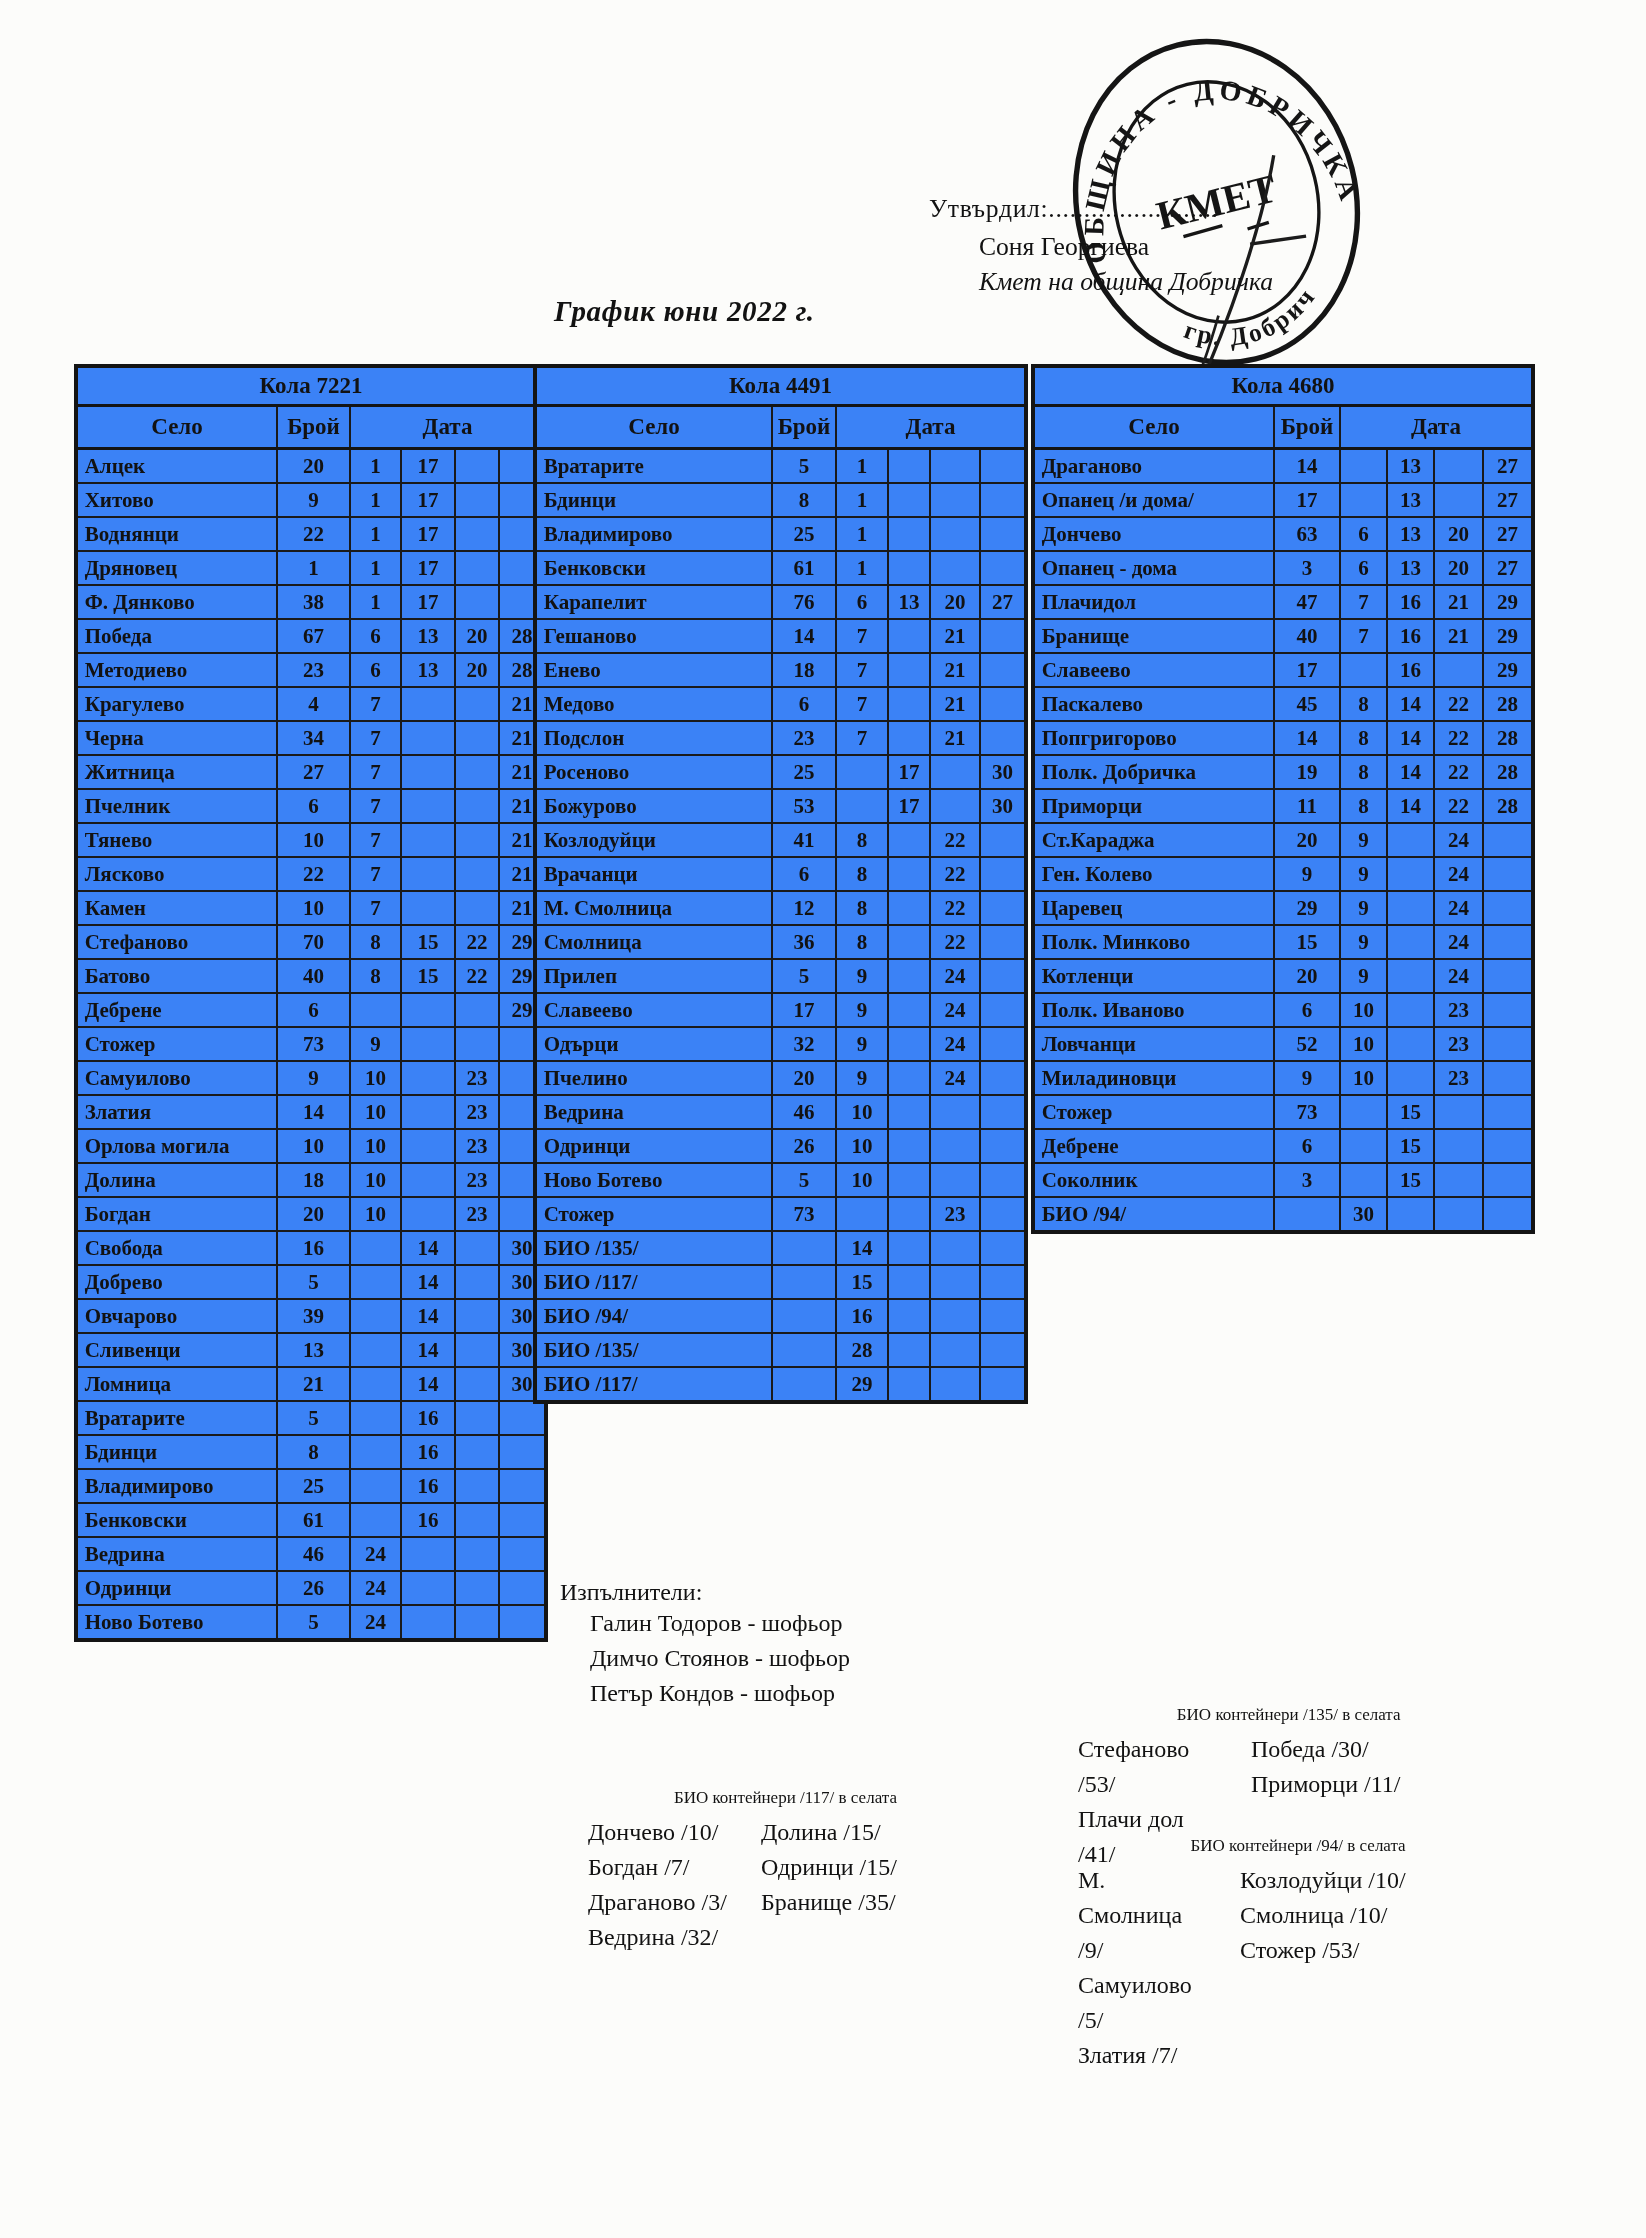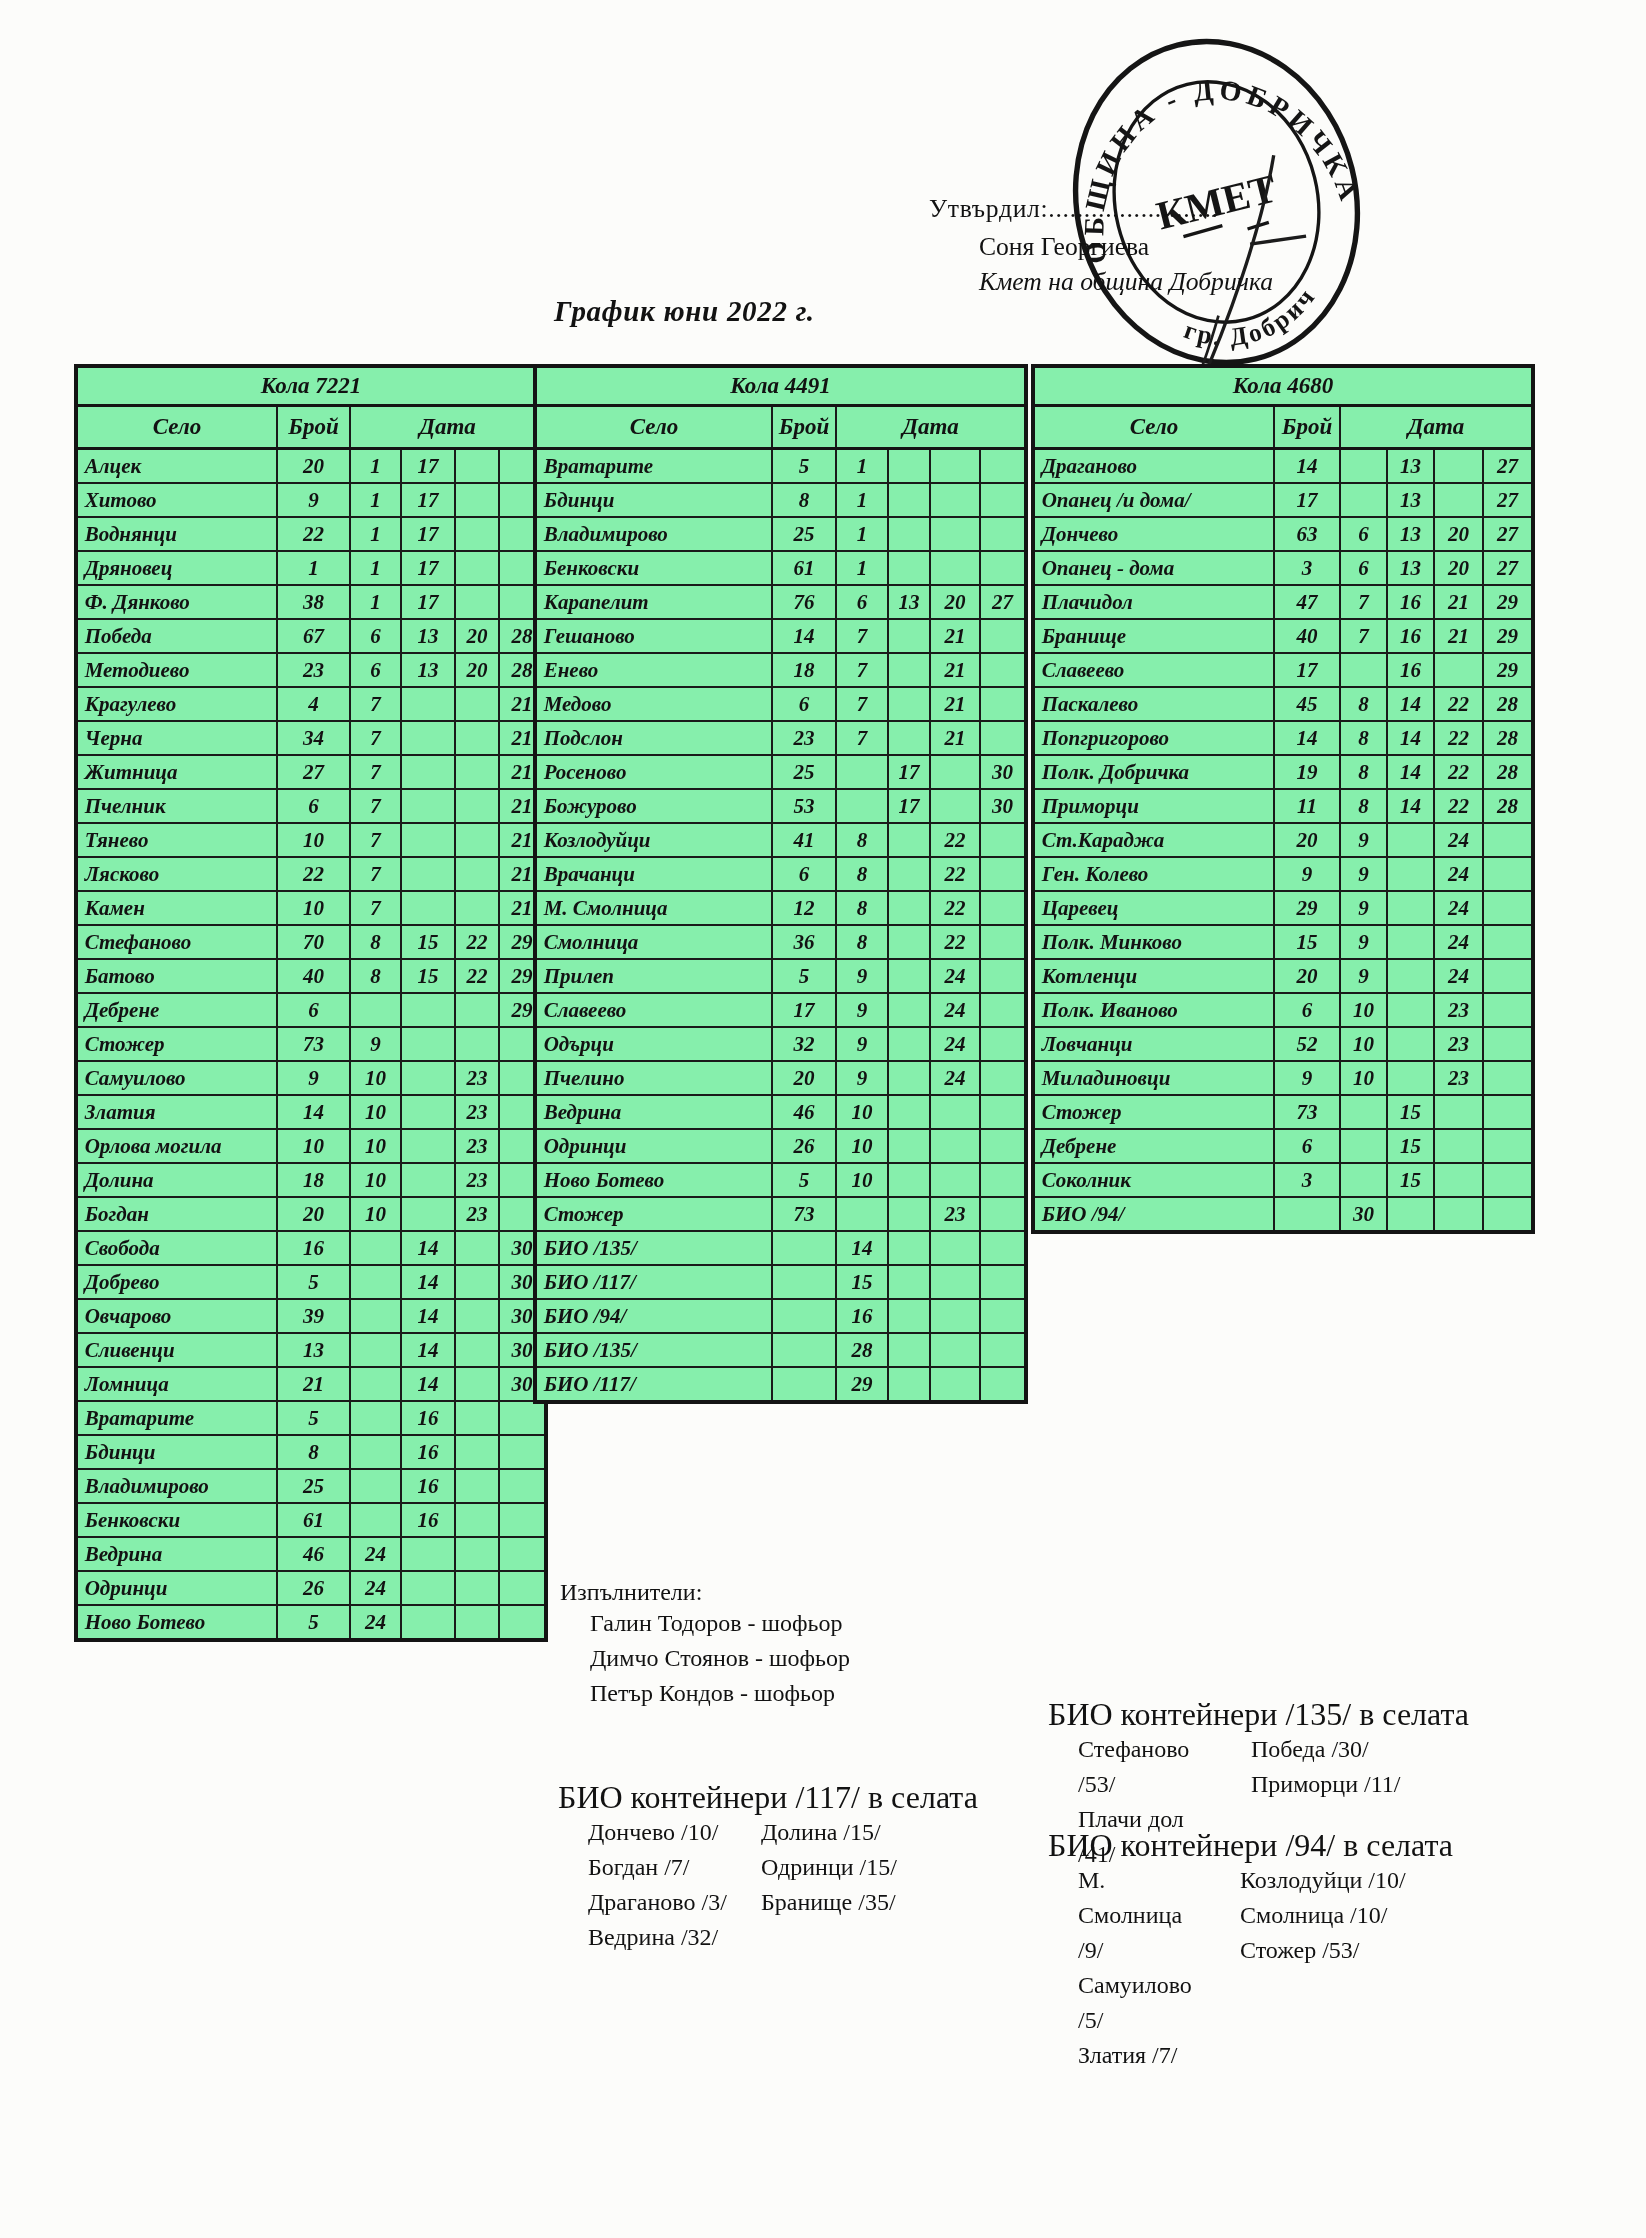--- a/index.html
+++ b/index.html
@@ -5,33 +5,33 @@
   html,body{margin:0;padding:0;background:#e8e8e6;}
   #page{position:relative;width:1646px;height:2239px;background:#fcfcfa;
         font-family:"Liberation Serif","DejaVu Serif",serif;color:#121212;overflow:hidden;}
   .abs{position:absolute;}
   
   .approve-label{font-size:25.6px;letter-spacing:0.7px;}
   .approve-name{font-size:25.6px;}
   .approve-role{font-size:25.6px;font-style:italic;}
   .doc-title{font-size:29px;font-weight:bold;letter-spacing:0.7px;}
   
-  table.sched{position:absolute;border-collapse:collapse;table-layout:fixed;background:#86efac;font-style:italic;}
+  table.sched{position:absolute;border-collapse:collapse;table-layout:fixed;background:#3b82f6;}
   table.sched{border:4px solid #141414;}
   table.sched th,table.sched td{border:2px solid #1a1a1a;padding:0;overflow:hidden;white-space:nowrap;}
   table.sched th.car{height:36px;font-size:23px;font-weight:bold;border-bottom:3.4px solid #141414;}
   table.sched th.colh{height:40px;font-size:23px;font-weight:bold;border-bottom:3.4px solid #141414;}
   table.sched td{height:32px;}
   td.v{text-align:left;padding-left:6.7px !important;font-size:21px;font-weight:600;}
   td.n{text-align:center;font-size:21px;font-weight:700;}
   
   .exec-heading{font-size:24px;}
   .exec-list div, .bio-col div{font-size:24px;line-height:35px;margin-left:30px;}
   .exec-list div{line-height:35px;}
-  .bio-heading{font-size:32px;line-height:35px;}
+  .bio-heading{font-size:17px;line-height:35px;text-align:right;}
   .bio-grid{display:grid;}
   .bio-grid.narrow{grid-template-columns:173px auto;}
   .bio-grid.wide{grid-template-columns:162px auto;}
   svg{display:block;}
 </style>
 </head>
 <body>
 
 <div id="page">
 

